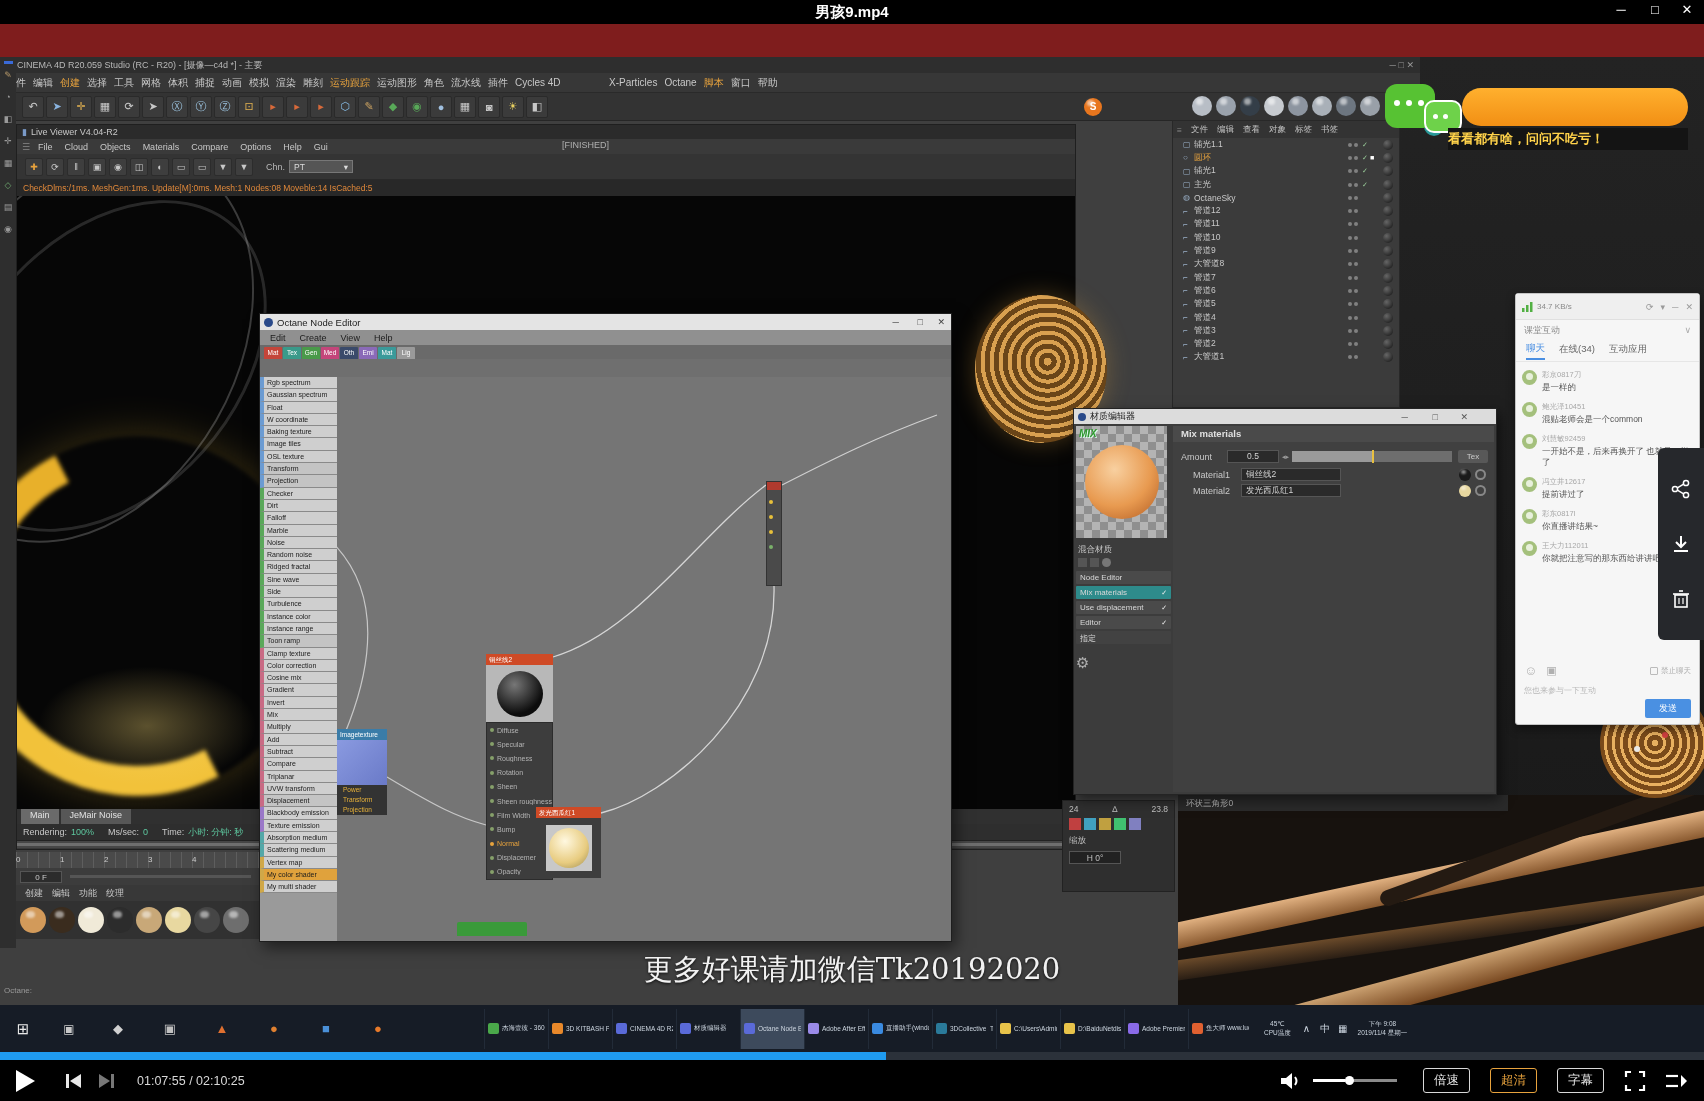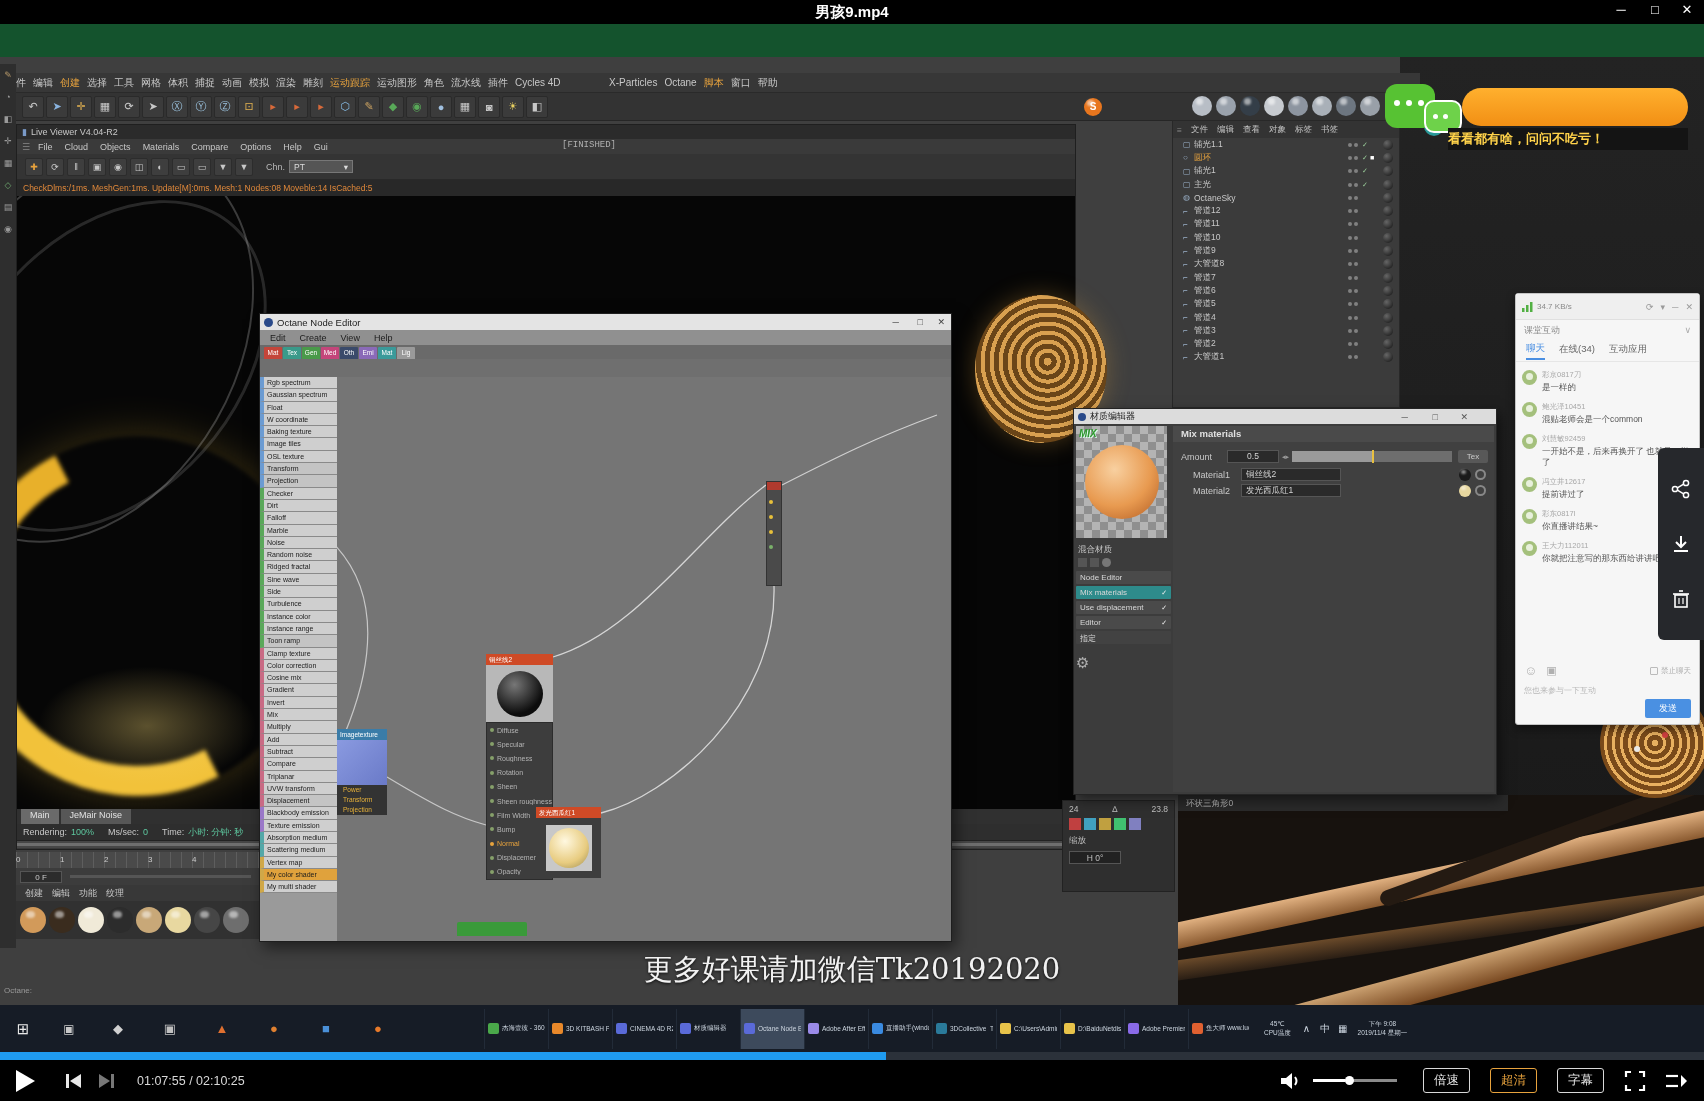--- a/index.html
+++ b/index.html
@@ -1,17 +1,17 @@
 <!DOCTYPE html>
 <html><head>
 <meta charset="utf-8">
 <style>
   html,body{margin:0;padding:0;background:#000;}
   *{box-sizing:border-box;font-family:"Liberation Sans","DejaVu Sans",sans-serif;}
-  #stage{position:relative;width:1704px;height:1101px;background:#14532d;overflow:hidden;}
+  #stage{position:relative;width:1704px;height:1101px;background:#7f1d1d;overflow:hidden;}
   .abs{position:absolute;}
   .flex{display:flex;align-items:center;}
   .nowrap{white-space:nowrap;overflow:hidden;}
 
   
   .vtitle{left:0;top:0;width:1704px;height:24px;background:#000;color:#fff;}
   .vtitle .t{position:absolute;left:0;right:0;top:3px;text-align:center;font-size:15px;font-weight:bold;}
   .winbtn{position:absolute;top:2px;color:#fff;font-size:13px;width:26px;text-align:center;cursor:default;}
 
   
@@ -131,20 +131,27 @@
   <div class="abs vtitle">
     <span class="t">男孩9.mp4</span>
     <span class="winbtn" style="right:70px;">─</span>
     <span class="winbtn" style="right:36px;">□</span>
     <span class="winbtn" style="right:4px;">✕</span>
   </div>
 
   <div class="abs desk"></div>
   <div class="abs rightbase"></div>
 
+  <div class="abs c4dbar flex" style="left:0;top:57px;">
+    <span style="width:9px;height:9px;background:#3a6ad8;margin:0 4px;display:inline-block;"></span>
+    <span class="nowrap">CINEMA 4D R20.059 Studio (RC - R20) - [摄像—c4d *] - 主要</span>
+    <span style="margin-left:auto;margin-right:6px;color:#999;font-size:9px;">
+      <span>─</span>&nbsp;<span>□</span>&nbsp;<span>✕</span>
+    </span>
+  </div>
   <div class="abs c4dmenu flex" style="left:0;top:73px;padding-left:6px;">
 
   <span style="color: rgb(200, 200, 200);">文件</span>
       <span style="color: rgb(200, 200, 200);">编辑</span>
       <span style="color: rgb(232, 163, 61);">创建</span>
       <span style="color: rgb(200, 200, 200);">选择</span>
       <span style="color: rgb(200, 200, 200);">工具</span>
       <span style="color: rgb(200, 200, 200);">网格</span>
       <span style="color: rgb(200, 200, 200);">体积</span>
       <span style="color: rgb(200, 200, 200);">捕捉</span>
@@ -271,21 +278,21 @@
     <div class="lv-menu flex" style="padding-left:5px;">
       <span style="margin-right:8px;color:#888;">☰</span>
       <span>File</span>
       <span>Cloud</span>
       <span>Objects</span>
       <span>Materials</span>
       <span>Compare</span>
       <span>Options</span>
       <span>Help</span>
       <span>Gui</span>
-      <span class="abs" style="left:545px;top:1px;color:#b0b0b0;font-family:Liberation Mono, monospace;">[FINISHED]</span>
+      <span class="abs" style="left:545px;top:1px;color:#b0b0b0;">[FINISHED]</span>
     </div>
     <div class="lv-tools flex" style="padding-left:8px;">
       <span class="flex">
 
       <span class="lvico">
             <span style="color: rgb(232, 163, 61);">✚</span>
           </span>
           <span class="lvico">
             <span style="color: rgb(200, 200, 200);">⟳</span>
           </span>

